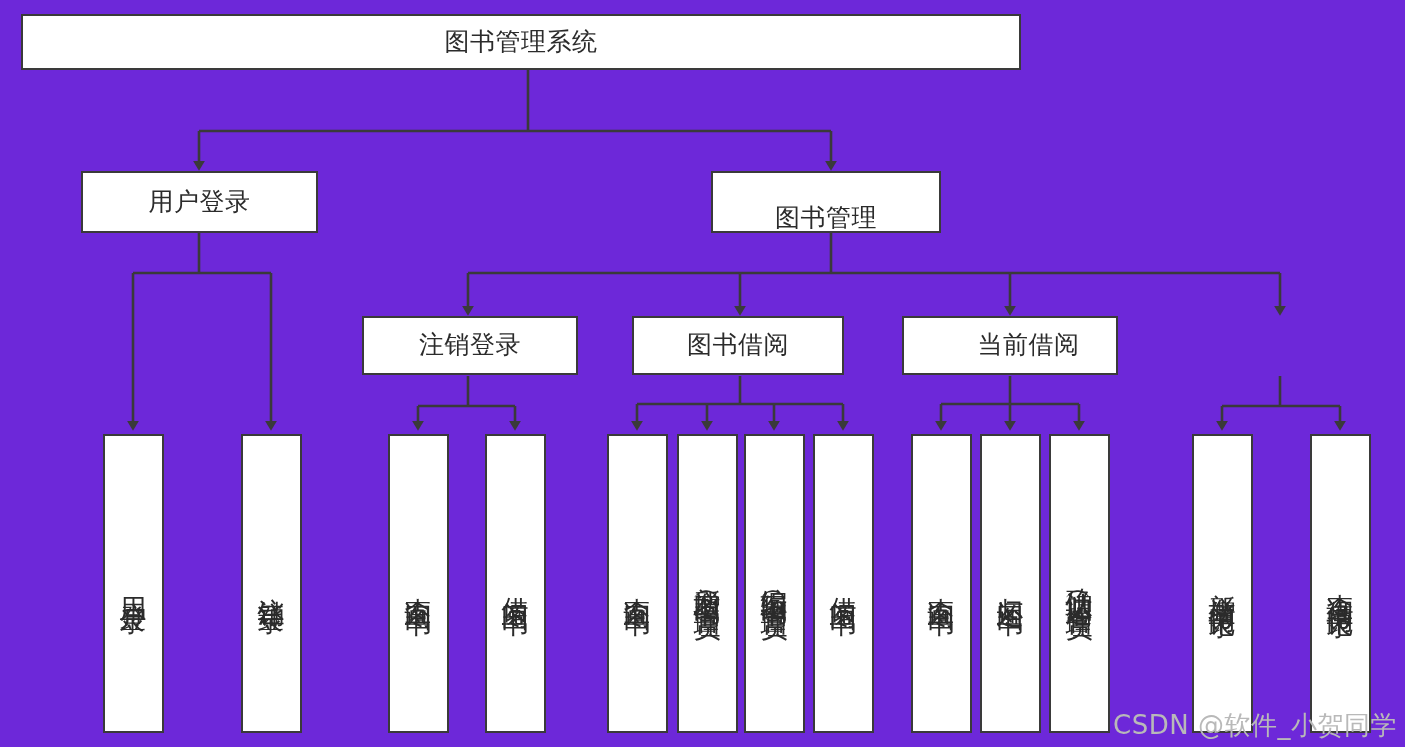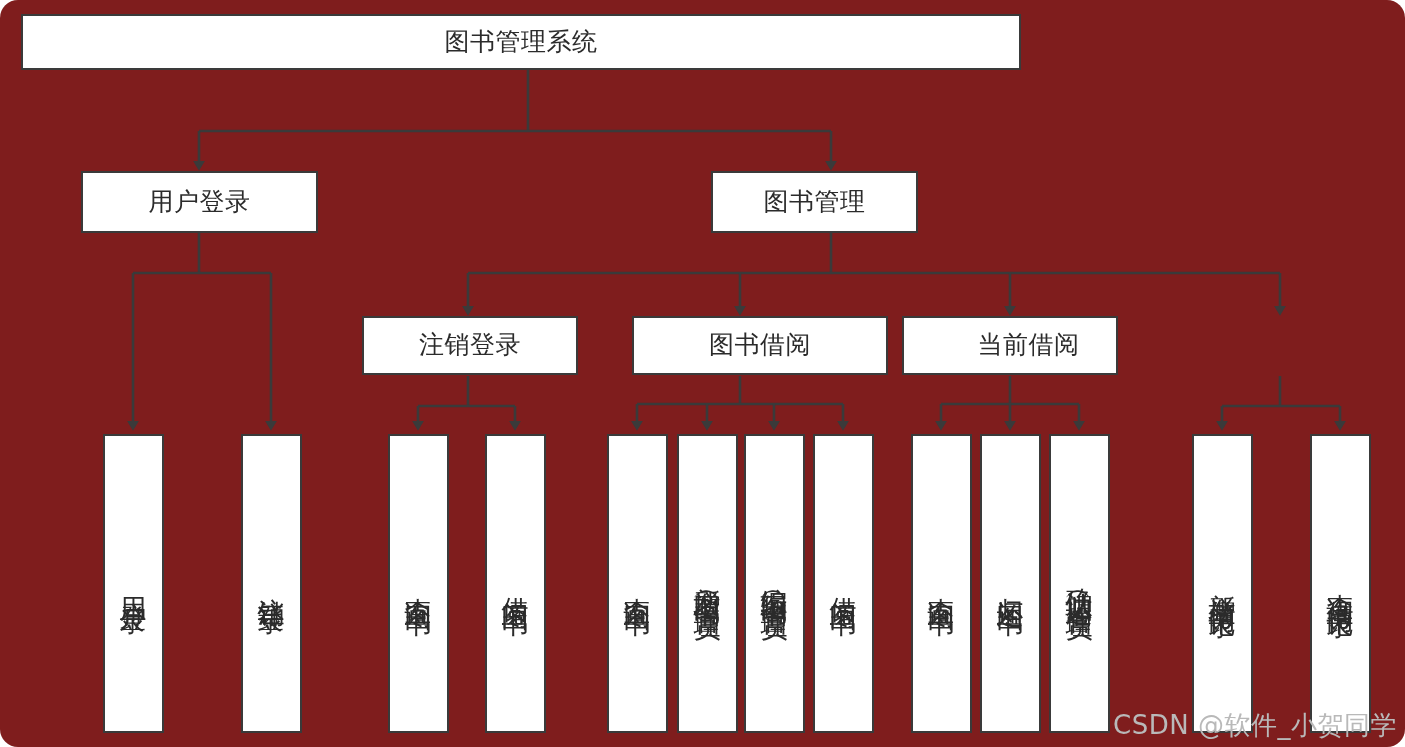--- a/index.html
+++ b/index.html
@@ -8,23 +8,22 @@
     padding: 0;
     background: #ffffff;
   }
   body {
     font-family: "DejaVu Sans", "Liberation Sans", sans-serif;
   }
   #canvas {
     position: relative;
     width: 1405px;
     height: 747px;
-    background: #7f1d1d;
+    background: #6d28d9;
     overflow: hidden;
-    border-radius: 18px;
   }
   svg.wires {
     position: absolute;
     left: 0;
     top: 0;
     width: 1405px;
     height: 747px;
     pointer-events: none;
   }
   .node {
@@ -132,28 +131,28 @@
     </g>
   </svg>
 
   <div class="node horiz root" style="left:21px; top:14px; width:1000px; height:56px;">
     <span class="lbl">图书管理系统</span>
   </div>
 
   <div class="node horiz" style="left:81px; top:171px; width:237px; height:62px;">
     <span class="lbl">用户登录</span>
   </div>
-  <div class="node horiz" style="left:711px; top:171px; width:207px; height:62px;">
+  <div class="node horiz" style="left:711px; top:171px; width:230px; height:62px;align-items:flex-end;">
     <span class="lbl">图书管理</span>
   </div>
 
   <div class="node horiz" style="left:362px; top:316px; width:216px; height:59px;">
     <span class="lbl">注销登录</span>
   </div>
-  <div class="node horiz" style="left:632px; top:316px; width:256px; height:59px;">
+  <div class="node horiz" style="left:632px; top:316px; width:212px; height:59px;">
     <span class="lbl">图书借阅</span>
   </div>
   <div class="node horiz" style="left:902px; top:316px; width:216px; height:59px;padding-left:37px;">
     <span class="lbl">当前借阅</span>
   </div>
 
   <div class="node vert" style="left:103px; top:434px; width:61px; height:299px;">
     <span class="lbl">用户登录</span>
   </div>
   <div class="node vert" style="left:241px; top:434px; width:61px; height:299px;">

